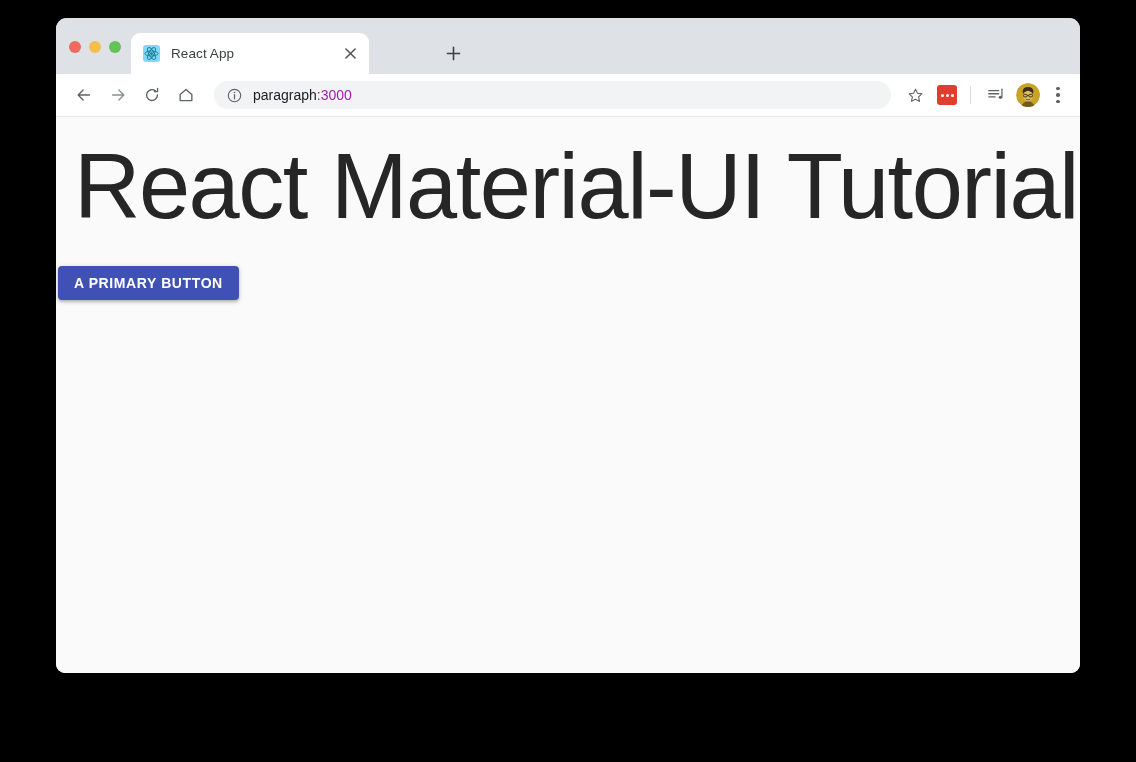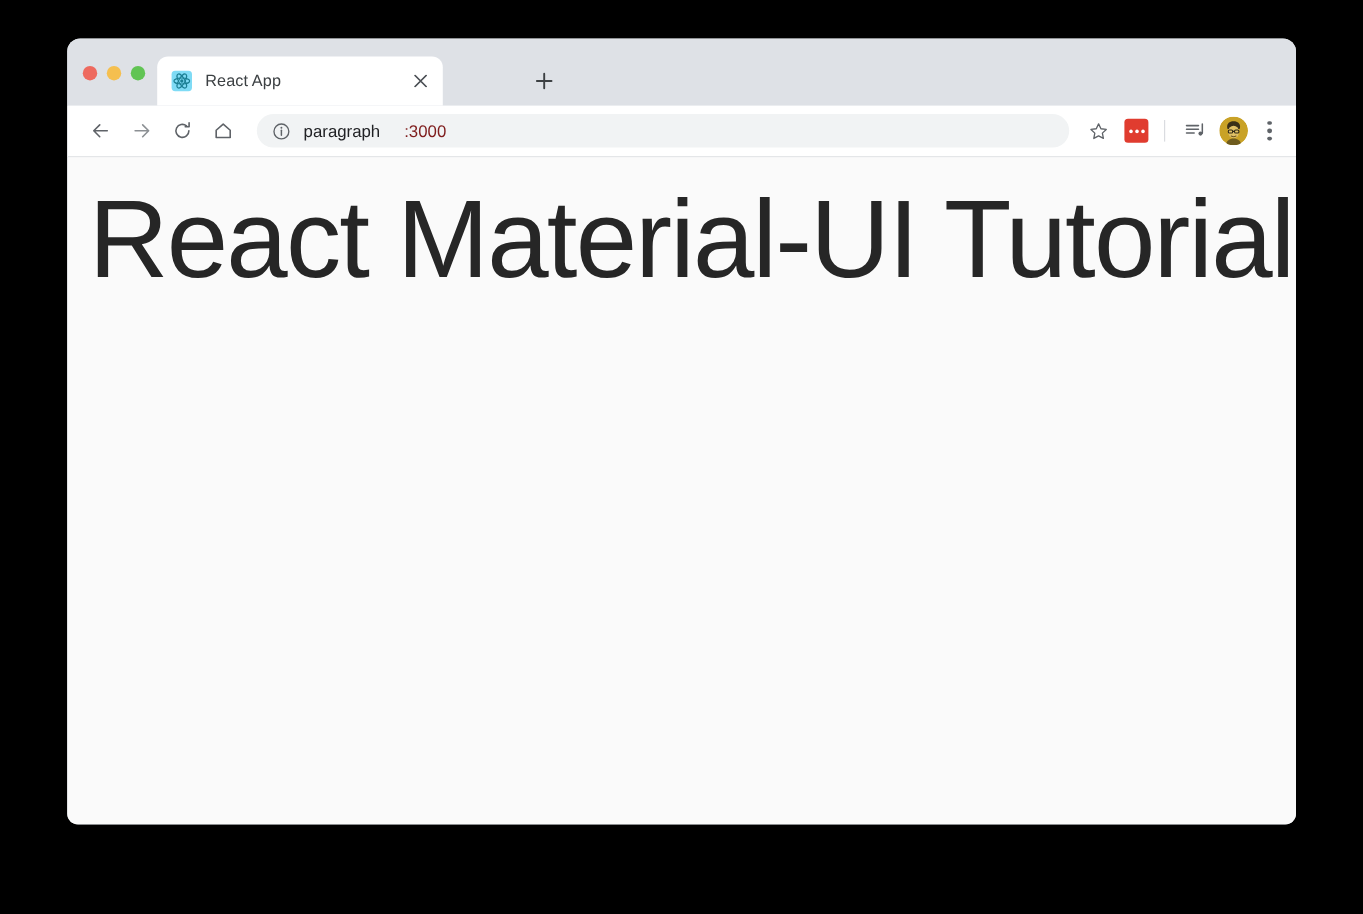--- a/index.html
+++ b/index.html
@@ -12,21 +12,21 @@
   }
   body {
     font-family: "Liberation Sans", sans-serif;
     -webkit-font-smoothing: antialiased;
   }
 
   
   #browser-window {
     position: absolute;
     left: 56px;
-    top: 32px;
+    top: 18px;
     width: 1024px;
     height: 655px;
     background: #dee1e6;
     border-radius: 11px 11px 9px 9px;
     overflow: hidden;
     box-shadow: 0 6px 22px rgba(0,0,0,0.35);
   }
 
   
   .tabstrip {
@@ -146,21 +146,21 @@
     display: flex;
     align-items: center;
     justify-content: center;
   }
   .url-text {
     margin-left: 11px;
     font-size: 14px;
     color: #202124;
     white-space: nowrap;
   }
-  .url-text .url-port { color: #7f1d1d; padding-left: 20px; }
+  .url-text .url-port { color: #a21caf; }
 
   .toolbar-right {
     display: flex;
     align-items: center;
     margin-left: auto;
     padding-right: 10px;
     flex: 0 0 auto;
   }
   .icon-btn {
     width: 28px;
@@ -402,18 +402,19 @@
   </div>
 
   <div class="viewport">
     <div class="page">
 
       <h1 class="h1">React Material-UI Tutorial</h1>
 
 
 
       <div class="btn-row">
+        <button class="mbtn primary">A PRIMARY BUTTON</button>
       </div>
 
     </div>
   </div>
 
 </div>
 
 </body></html>

